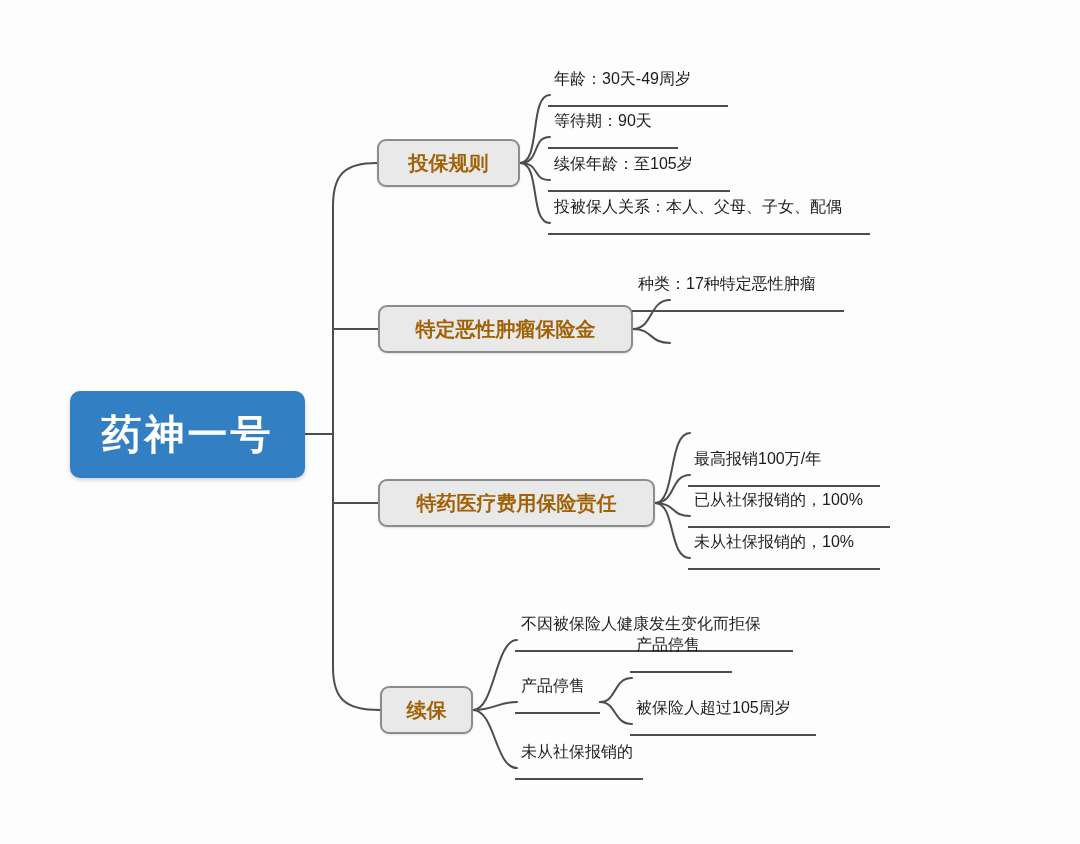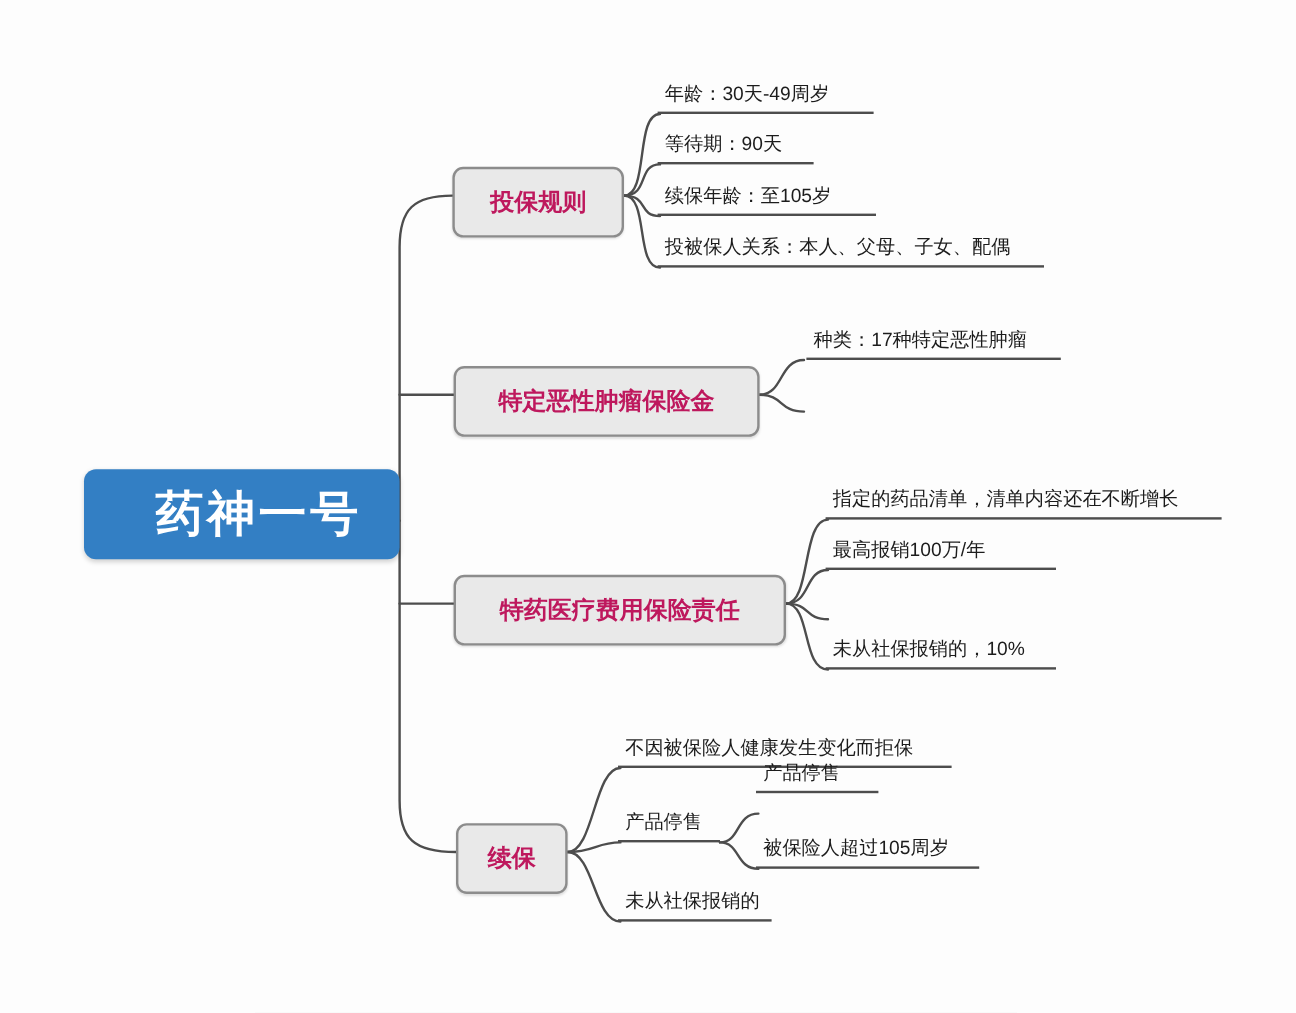--- a/index.html
+++ b/index.html
@@ -4,39 +4,38 @@
 <style>
   html,body{margin:0;padding:0;background:#f2f2f2;}
   body{font-family:"Liberation Sans","DejaVu Sans",sans-serif;}
   .canvas{
     position:relative;width:1080px;height:844px;background:#fdfdfd;
     overflow:hidden;margin:0 auto;
   }
   svg.links{position:absolute;left:0;top:0;width:1080px;height:844px;pointer-events:none;}
   svg.links path{fill:none;stroke:var(--line,#4d4d4d);stroke-width:2;stroke-linecap:round;}
   .root{
-    position:absolute;left:70px;top:391px;width:235px;height:75px;
+    position:absolute;left:70px;top:391px;width:235px;height:87px;
     background:var(--root-bg,#337fc4);color:var(--root-text,#ffffff);
     border-radius:10px;display:flex;align-items:center;justify-content:center;
     font-size:40px;font-weight:bold;letter-spacing:3px;
     box-shadow:0 2px 4px rgba(0,0,0,0.18);
-    padding-left:28px;
   }
   .box{
-    position:absolute;height:59px;box-sizing:border-box;
+    position:absolute;height:48px;box-sizing:border-box;
     background:var(--branch-bg,#e9e9e9);
     border:2px solid var(--branch-border,#8c8c8c);
     border-radius:9px;display:flex;align-items:center;justify-content:center;
-    font-size:20px;font-weight:bold;color:#be185d;white-space:nowrap;
+    font-size:20px;font-weight:bold;color:#a16207;white-space:nowrap;
     box-shadow:0 1px 2px rgba(0,0,0,0.12);
   }
   .leaf{
     position:absolute;box-sizing:border-box;
     font-size:16px;line-height:21px;color:#1c1c1c;
-    padding:0 6px 4px 6px;white-space:nowrap;
+    padding:0 6px 16px 6px;white-space:nowrap;
     border-bottom:2px solid var(--line,#4d4d4d);
   }
 </style>
 </head>
 <body>
 
 <div class="canvas">
 
   <svg class="links" viewBox="0 0 1080 844">
 
@@ -72,24 +71,24 @@
   <div class="box" style="left:377px;top:139px;width:143px">投保规则</div>
   <div class="box" style="left:378px;top:305px;width:255px">特定恶性肿瘤保险金</div>
   <div class="box" style="left:380px;top:686px;width:93px">续保</div>
   <div class="box" style="left:378px;top:479px;width:277px">特药医疗费用保险责任</div>
 
   <div class="leaf" style="left:548px;top:68px;width:180px">年龄：30天-49周岁</div>
   <div class="leaf" style="left:548px;top:110px;width:130px">等待期：90天</div>
   <div class="leaf" style="left:548px;top:153px;width:182px">续保年龄：至105岁</div>
   <div class="leaf" style="left:548px;top:196px;width:322px">投被保人关系：本人、父母、子女、配偶</div>
 
-  <div class="leaf" style="left:672px;top:273px;width:212px">种类：17种特定恶性肿瘤</div>
+  <div class="leaf" style="left:632px;top:273px;width:212px">种类：17种特定恶性肿瘤</div>
 
-  <div class="leaf" style="left:688px;top:406px;width:330px">指定的药品清单，清单内容还在不断增长</div>
   <div class="leaf" style="left:688px;top:448px;width:192px">最高报销100万/年</div>
+  <div class="leaf" style="left:688px;top:489px;width:202px">已从社保报销的，100%</div>
   <div class="leaf" style="left:688px;top:531px;width:192px">未从社保报销的，10%</div>
 
   <div class="leaf" style="left:515px;top:613px;width:278px">不因被保险人健康发生变化而拒保</div>
   <div class="leaf" style="left:515px;top:675px;width:85px">产品停售</div>
   <div class="leaf" style="left:515px;top:741px;width:128px">未从社保报销的</div>
 
   <div class="leaf" style="left:630px;top:634px;width:102px">产品停售</div>
   <div class="leaf" style="left:630px;top:697px;width:186px">被保险人超过105周岁</div>
 
 </div>

